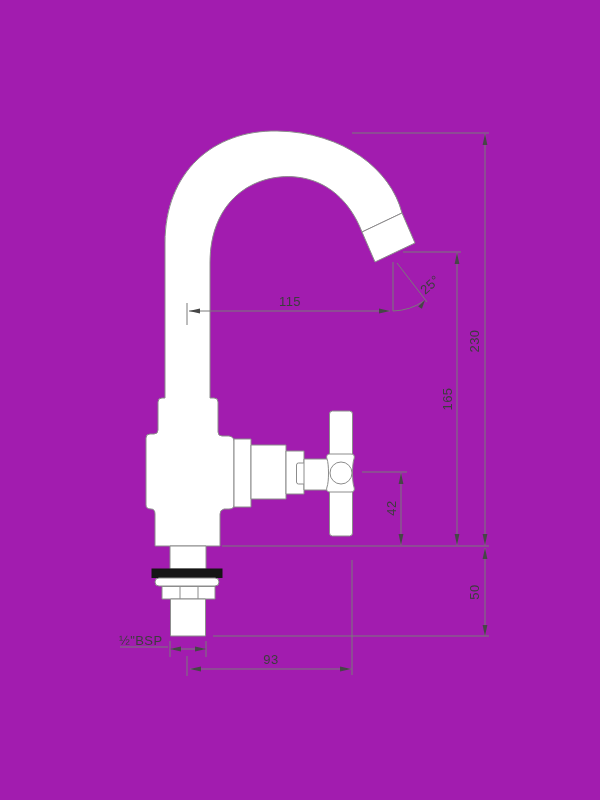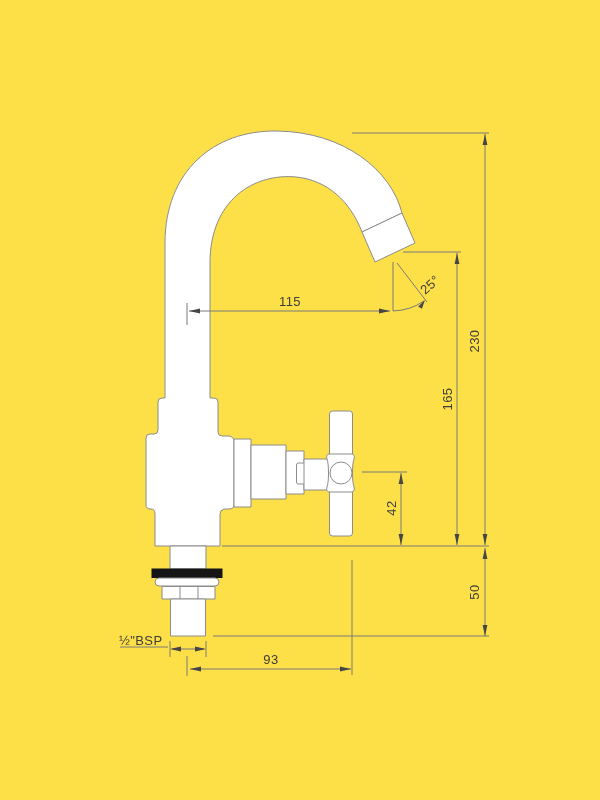--- a/index.html
+++ b/index.html
@@ -1,16 +1,16 @@
 <!DOCTYPE html>
 <html><head>
 <meta charset="utf-8">
 <style>
   html,body{margin:0;padding:0;background:#ffffff;}
-  .page{position:relative;width:600px;height:800px;background:#fde047;overflow:hidden;
+  .page{position:relative;width:600px;height:800px;background:#a21caf;overflow:hidden;
         font-family:"Liberation Sans", sans-serif;}
   svg{position:absolute;left:0;top:0;}
   .outline{fill:#ffffff;stroke:#8c8c8c;stroke-width:1;stroke-linejoin:round;}
   .thin{fill:none;stroke:#8c8c8c;stroke-width:1;}
   .dimline{fill:none;stroke:#7a7a7a;stroke-width:1;}
   .arrow{fill:#464646;stroke:none;}
   .dimtext{font-family:"Liberation Sans", sans-serif;font-size:13px;fill:#3d3d3d;letter-spacing:.4px;}
   .dark{fill:#151515;stroke:#151515;}
 </style>
 </head>

